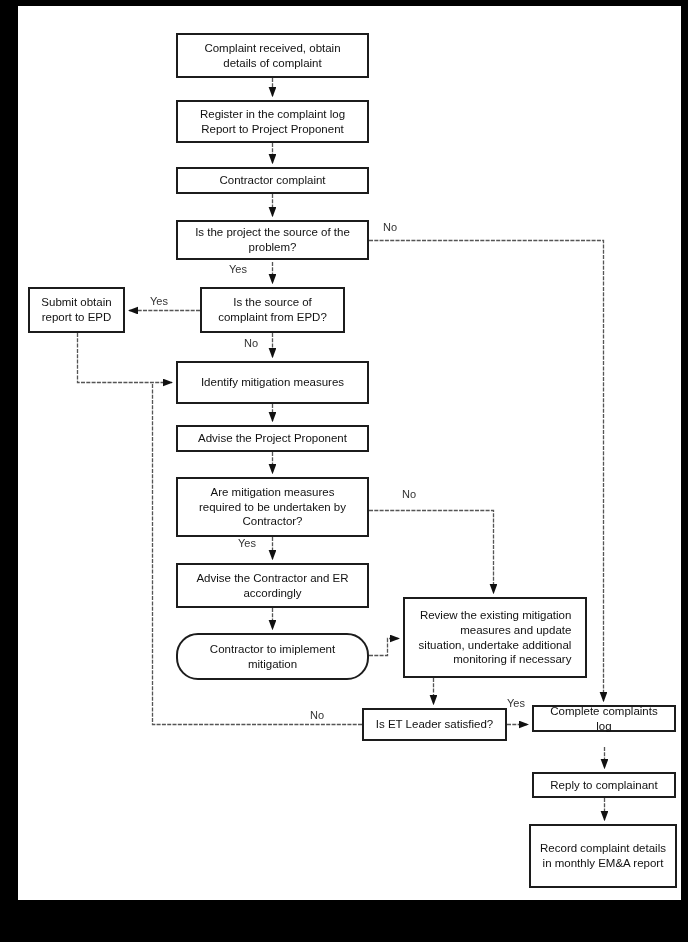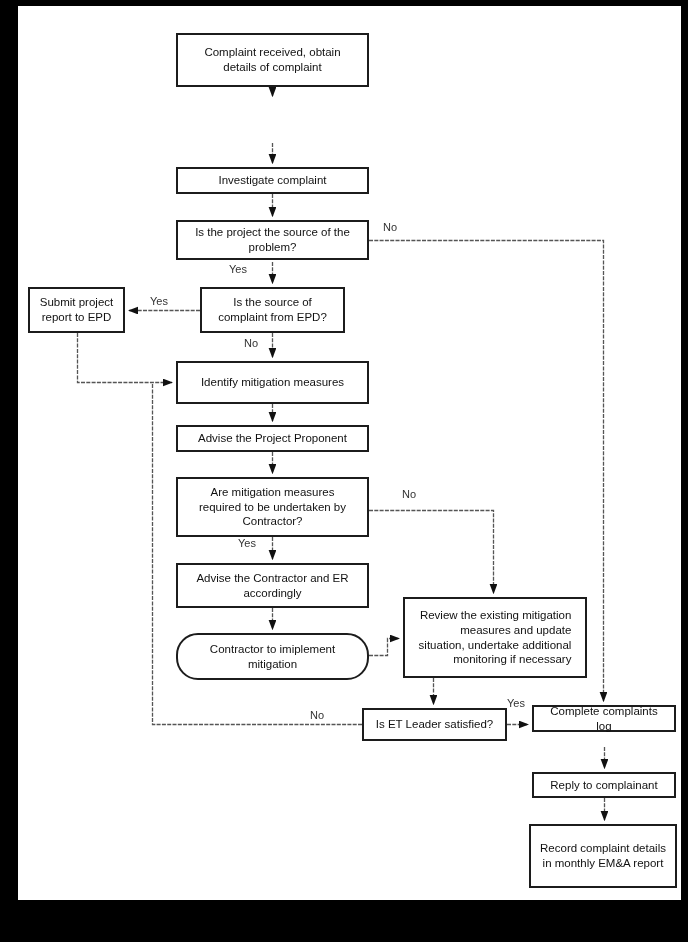--- a/index.html
+++ b/index.html
@@ -27,21 +27,21 @@
     display: flex;
     align-items: center;
     justify-content: center;
     text-align: center;
     white-space: pre-line;
     font-size: 11.5px;
     line-height: 1.28;
     color: #111;
     padding: 2px 3px;
   }
-  #n0  { left:176px; top:33px;  width:193px; height:54px; }
+  #n0  { left:176px; top:33px;  width:193px; height:45px; }
   #n1  { left:176px; top:100px; width:193px; height:43px; }
   #n2  { left:176px; top:167px; width:193px; height:27px; }
   #n3  { left:176px; top:220px; width:193px; height:40px; }
   #n4  { left:200px; top:287px; width:145px; height:46px; }
   #n5  { left:28px;  top:287px; width:97px;  height:46px; }
   #n6  { left:176px; top:361px; width:193px; height:43px; }
   #n7  { left:176px; top:425px; width:193px; height:27px; }
   #n8  { left:176px; top:477px; width:193px; height:60px; }
   #n9  { left:176px; top:563px; width:193px; height:45px; }
   #n10 { left:176px; top:633px; width:193px; height:47px;border-radius:22px; }
@@ -95,26 +95,28 @@
       <path d="M369 655.5 H387.5 V638.5 H399" marker-end="url(#ah)"></path>
       <path d="M433.5 678 V704" marker-end="url(#ah)"></path>
       <path d="M507 724.5 H528" marker-end="url(#ah)"></path>
       <path d="M604.5 747 V768" marker-end="url(#ah)"></path>
       <path d="M604.5 798 V820" marker-end="url(#ah)"></path>
     </g>
   </svg>
 
   <div class="node" id="n0">Complaint received, obtain
 details of complaint</div>
-  <div class="node" id="n2">Investigate complaint</div>
+  <div class="node" id="n1">Register in the complaint log
+Report to Project Proponent</div>
+  <div class="node" id="n2">Contractor complaint</div>
   <div class="node" id="n3">Is the project the source of the
 problem?</div>
   <div class="node" id="n4">Is the source of
 complaint from EPD?</div>
-  <div class="node" id="n5">Submit project
+  <div class="node" id="n5">Submit obtain
 report to EPD</div>
   <div class="node" id="n6">Identify mitigation measures</div>
   <div class="node" id="n7">Advise the Project Proponent</div>
   <div class="node" id="n8">Are mitigation measures
 required to be undertaken by
 Contractor?</div>
   <div class="node" id="n9">Advise the Contractor and ER
 accordingly</div>
   <div class="node" id="n10">Contractor to imiplement
 mitigation</div>

